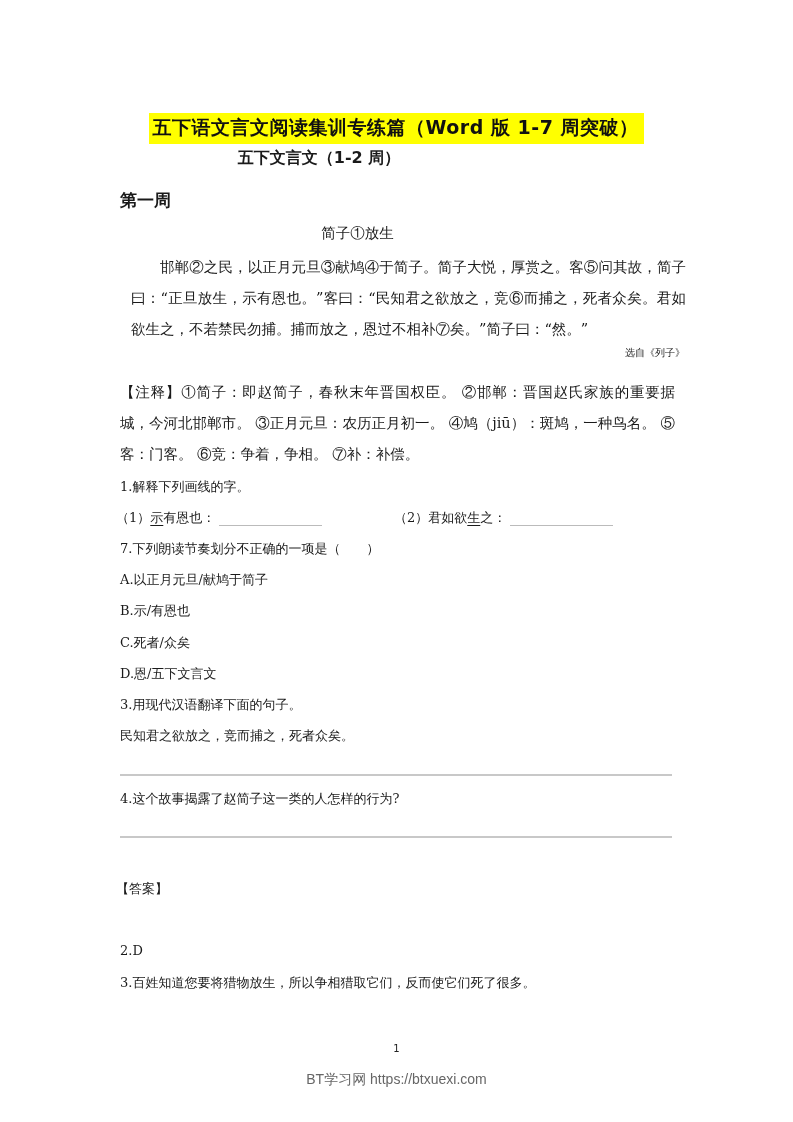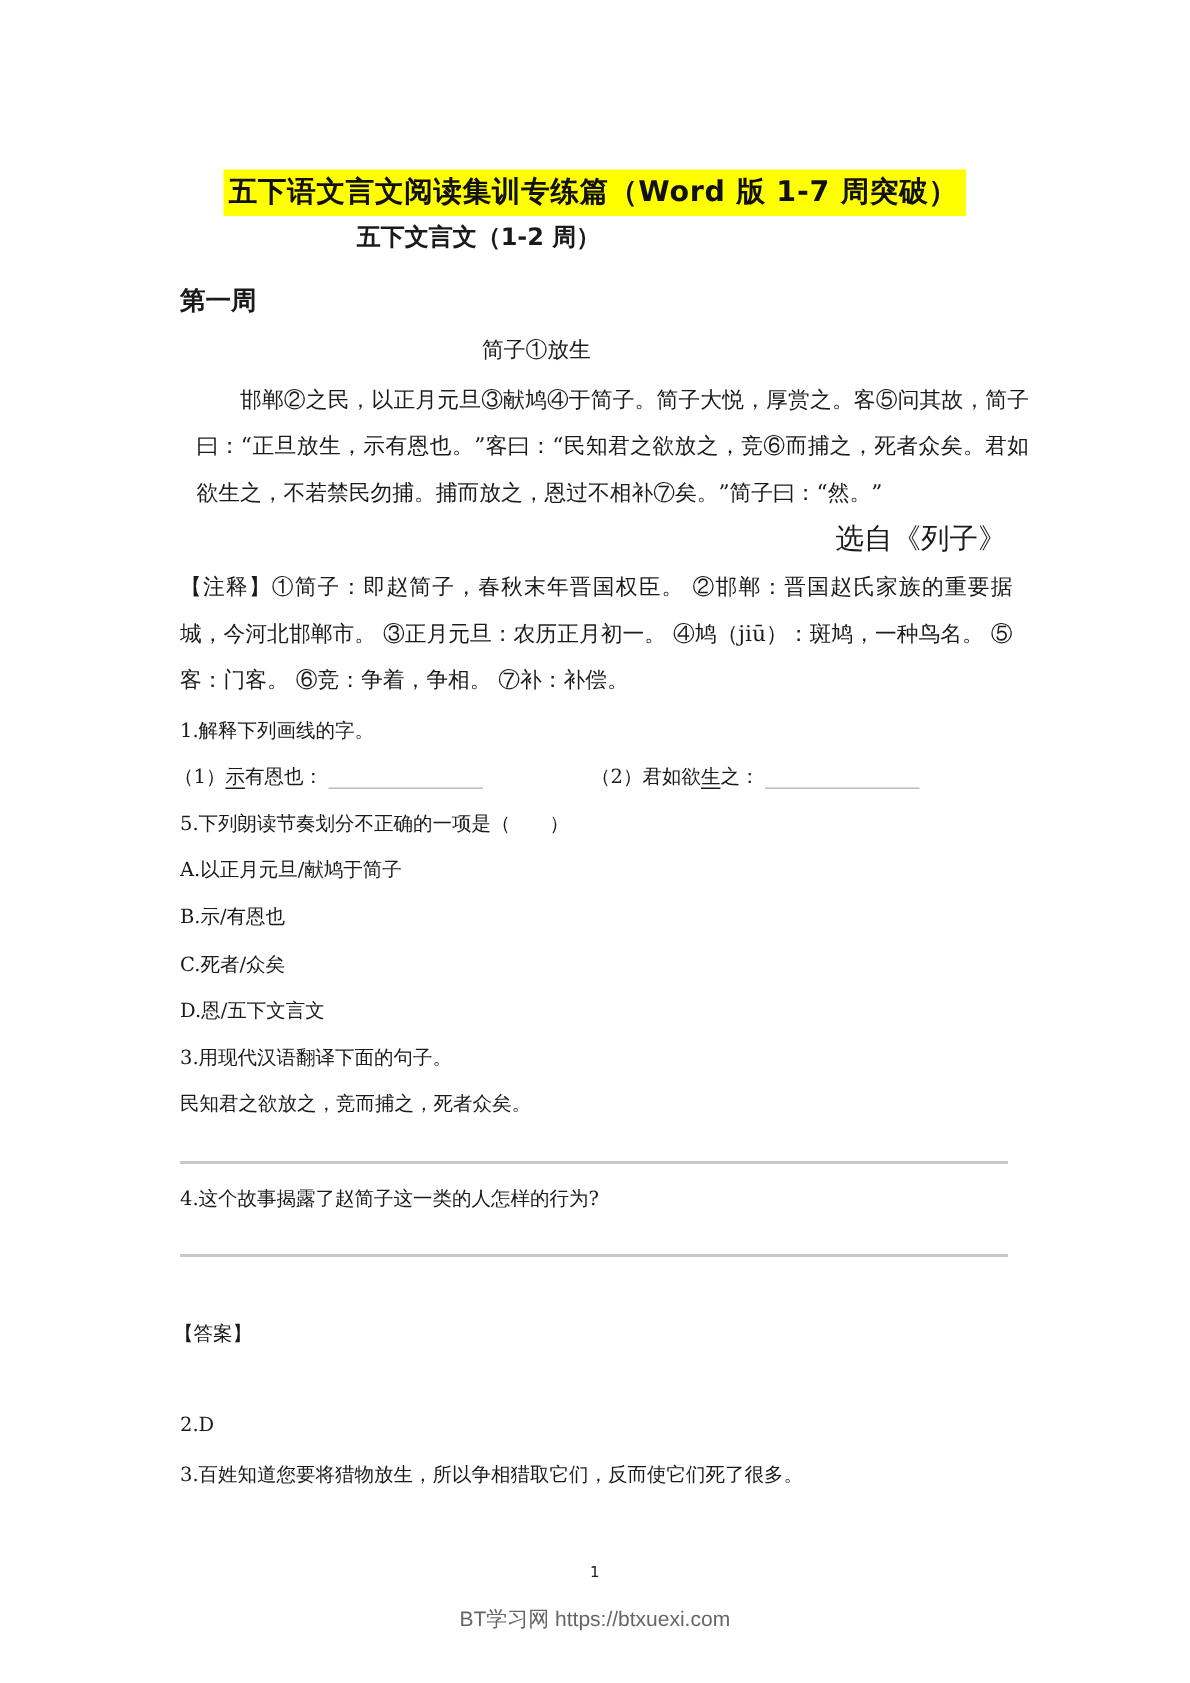--- a/index.html
+++ b/index.html
@@ -10,21 +10,21 @@
   .title { display: inline-block; background: #ffff00; padding: 2px 6px 3px 4px;
            font-family: "DejaVu Sans", "Liberation Sans", sans-serif; font-weight: bold;
            font-size: 19px; letter-spacing: 0.5px; color: #111; margin-top: 16px; }
   .subtitle { position: absolute; top: 148px; left: 0; width: 638px; text-align: center;
               font-family: "DejaVu Sans", "Liberation Sans", sans-serif; font-weight: bold; font-size: 16px; }
   .week { position: absolute; top: 189px; left: 120px;
           font-family: "DejaVu Sans", "Liberation Sans", sans-serif; font-weight: bold; font-size: 17px; }
   .text { font-size: 14.5px; line-height: 31px; }
   .passage-title { position: absolute; top: 224px; left: 0; width: 715px; text-align: center; font-size: 14.5px; }
   .passage { position: absolute; top: 252px; left: 120px; width: 555px; text-align: justify; text-indent: 29px; margin-left: 11px; }
-  .source { position: absolute; top: 346px; right: 122px; font-size: 19px; }
+  .source { position: absolute; top: 346px; right: 108px; font-size: 10px; }
   .notes { position: absolute; top: 377px; left: 120px; width: 555px; text-align: justify; }
   .line-item { position: absolute; left: 120px; font-size: 13px; white-space: nowrap; text-align: center; }
   .u { text-decoration: underline; text-underline-offset: 3px; }
   .blank { display: inline-block; width: 103px; border-bottom: 1px solid #bbb; vertical-align: -4px; margin-left: 4px; }
   .hr { position: absolute; left: 120px; width: 552px; height: 0; border-top: 2px solid #c8c8c8; }
   .footer-num { position: absolute; top: 1043px; left: 0; width: 793px; text-align: center;
                 font-family: "DejaVu Sans", "Liberation Sans", sans-serif; font-size: 10px; color: #222; }
   .footer-site { position: absolute; top: 1071px; left: 0; width: 793px; text-align: center;
                  font-family: Liberation Sans, sans-serif; font-size: 14px; color: #666; }
 </style>
@@ -46,21 +46,21 @@
   <div class="notes text">【注释】①简子：即赵简子，春秋末年晋国权臣。 ②邯郸：晋国赵氏家族的重要据城，今河北邯郸市。 ③正月元旦：农历正月初一。 ④鸠（jiū）：斑鸠，一种鸟名。 ⑤客：门客。 ⑥竞：争着，争相。 ⑦补：补偿。</div>
 
   <div class="line-item" style="top:478px">1.解释下列画线的字。</div>
   <div class="line-item" style="top:509px; left:116px">
     <span>（1）</span><span class="u">示</span><span>有恩也：</span><span class="blank"></span>
   </div>
   <div class="line-item" style="top:509px; left:394px">
     <span>（2）君如欲</span><span class="u">生</span><span>之：</span><span class="blank"></span>
   </div>
 
-  <div class="line-item" style="top:540px">5.下列朗读节奏划分不正确的一项是（　　）</div>
+  <div class="line-item" style="top:540px">7.下列朗读节奏划分不正确的一项是（　　）</div>
   <div class="line-item" style="top:571px">A.以正月元旦/献鸠于简子</div>
   <div class="line-item" style="top:602px">B.示/有恩也</div>
   <div class="line-item" style="top:634px">C.死者/众矣</div>
   <div class="line-item" style="top:665px">D.恩/五下文言文</div>
 
   <div class="line-item" style="top:696px">3.用现代汉语翻译下面的句子。</div>
   <div class="line-item" style="top:727px">民知君之欲放之，竞而捕之，死者众矣。</div>
   <div class="hr" style="top:774px"></div>
 
   <div class="line-item" style="top:790px">4.这个故事揭露了赵简子这一类的人怎样的行为?</div>

